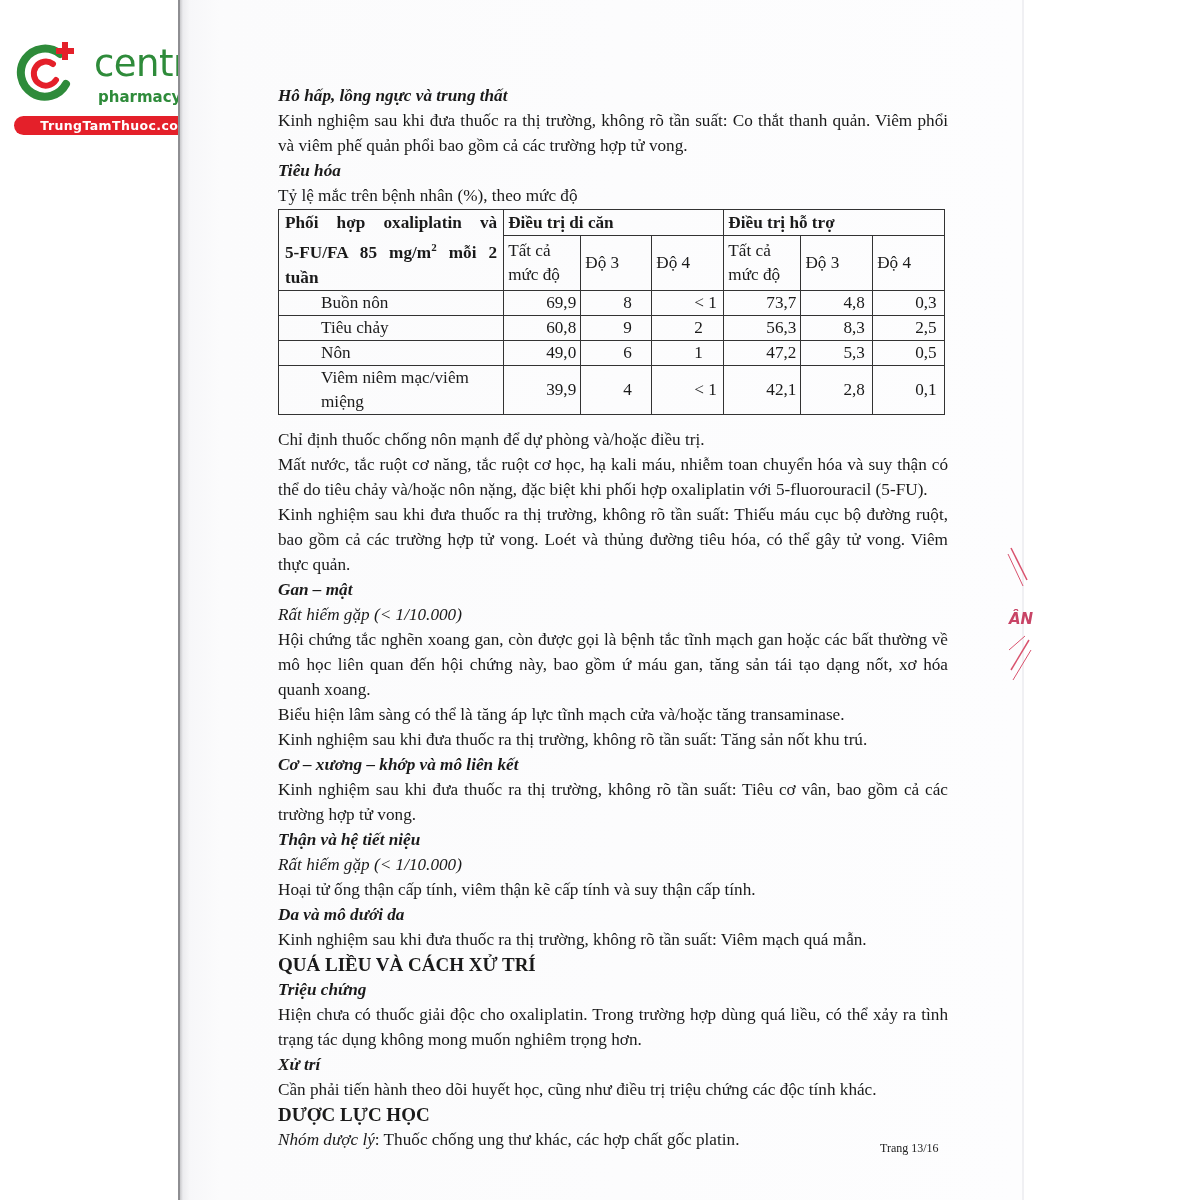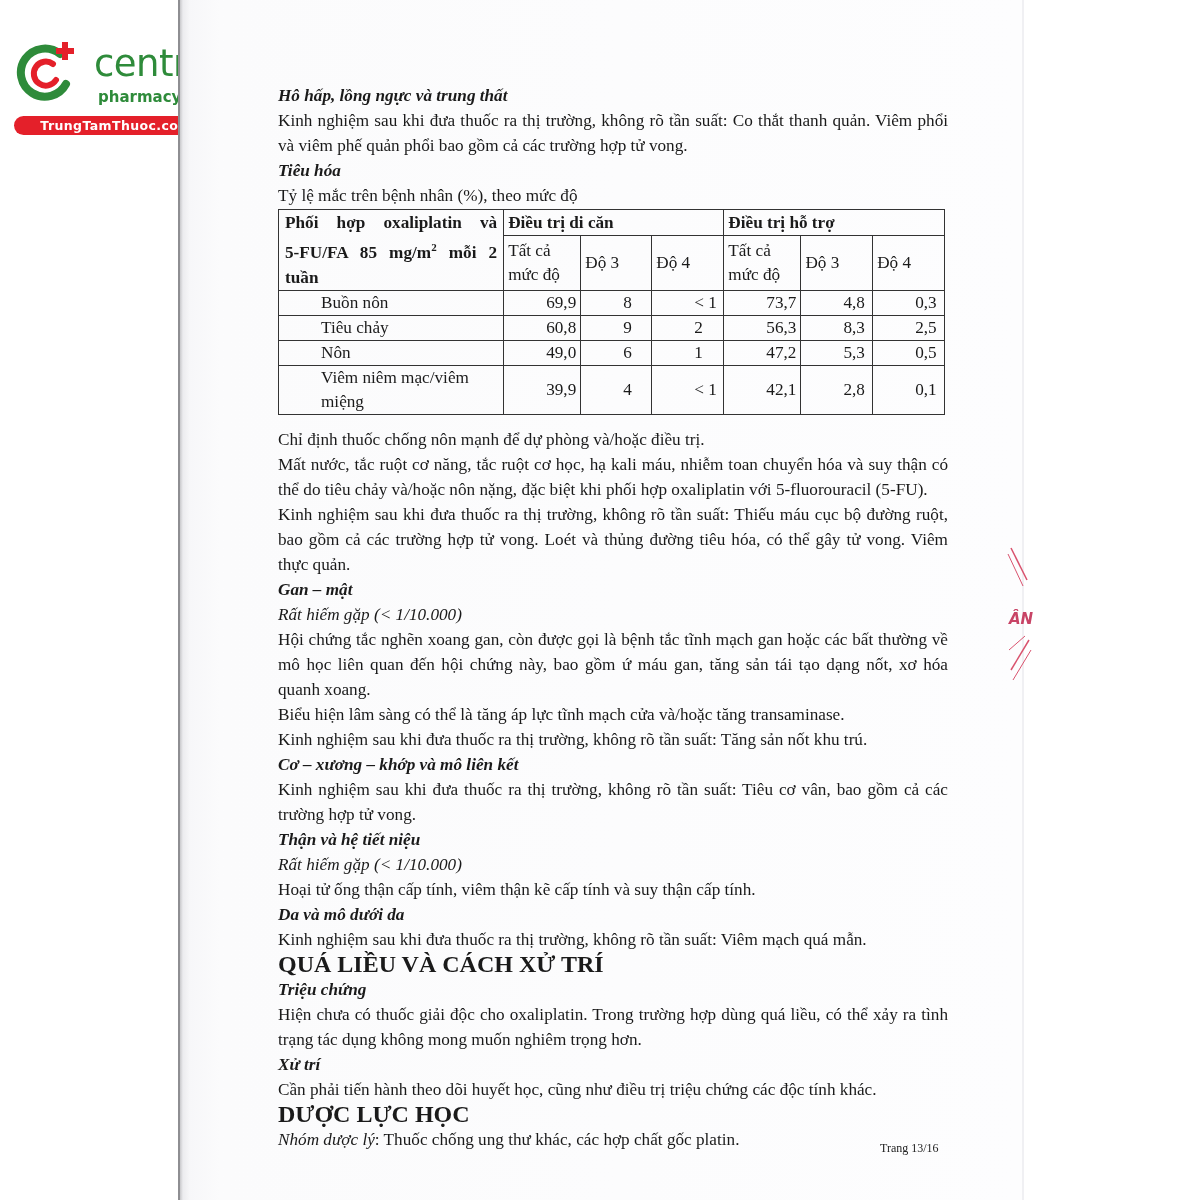--- a/index.html
+++ b/index.html
@@ -33,21 +33,21 @@
     background: #e4202a; border-radius: 10px; color: #ffffff;
     font-family: "DejaVu Sans", sans-serif; font-size: 12.5px; font-weight: bold;
     text-align: center; line-height: 19px; letter-spacing: 0.4px;
   }
 
   
   .content { position: absolute; left: 278px; top: 83px; width: 670px; font-size: 17.2px; line-height: 25px; }
   .content p { text-align: justify; }
   .h-ital { font-weight: bold; font-style: italic; }
   .ital { font-style: italic; }
-  .h-upper { font-weight: bold; font-size: 24px; }
+  .h-upper { font-weight: bold; font-size: 19px; }
   .h-ul { font-weight: bold; font-style: italic; }
 
   table.tox {
     border-collapse: collapse; width: 667px; margin: 1px 0 12px 0; font-size: 17.2px;
   }
   table.tox td, table.tox th {
     border: 1px solid #333; padding: 0 4px; text-align: left; vertical-align: middle; font-weight: normal;
   }
   table.tox th.grp { font-weight: bold; height: 25px; }
   table.tox th.corner { font-weight: bold; text-align: justify; text-align-last: justify; width: 232px; line-height: 25px; padding: 0 6px; }

